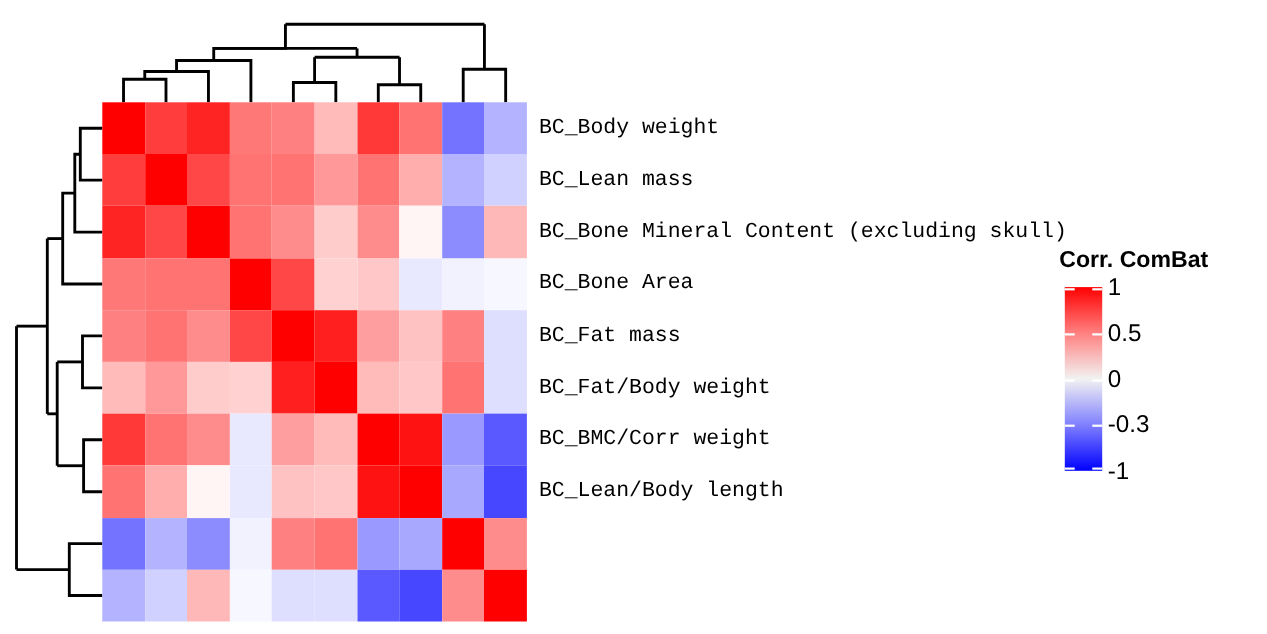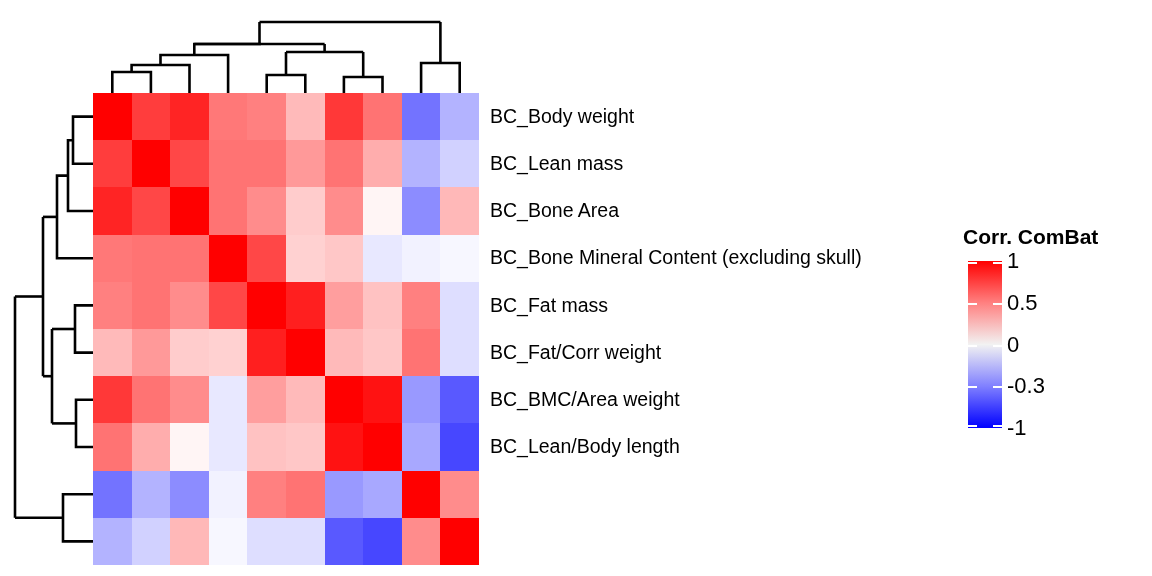--- a/index.html
+++ b/index.html
@@ -23,21 +23,21 @@
   #heatmap .cell{width:100%;height:100%;}
 
   
   #row-labels{
     position:absolute;left:490px;top:93px;width:470px;height:472px;
     display:grid;grid-template-rows:repeat(10,1fr);
   }
   #row-labels .row-label{
     display:flex;align-items:center;
     font-size:19.5px;color:#000000;
-    white-space:nowrap;line-height:1;
+    white-space:nowrap;line-height:1;font-family:Liberation Mono, monospace;
   }
 
   
   #legend{position:absolute;left:963px;top:225px;width:186px;height:215px;}
   #legend-title{
     position:absolute;left:0;top:0;
     font-size:21px;font-weight:bold;color:#000;white-space:nowrap;
   }
   #legend-bar{
     position:absolute;left:5px;top:36px;width:34px;height:167px;
@@ -225,25 +225,25 @@
       <div class="cell" style="background: rgb(222, 222, 255);"></div>
       <div class="cell" style="background: rgb(89, 89, 255);"></div>
       <div class="cell" style="background: rgb(71, 71, 255);"></div>
       <div class="cell" style="background: rgb(255, 140, 140);"></div>
       <div class="cell" style="background: rgb(255, 0, 0);"></div>
     </div>
 
   <div id="row-labels">
       <div class="row-label">BC_Body weight</div>
       <div class="row-label">BC_Lean mass</div>
+      <div class="row-label">BC_Bone Mineral Content (excluding skull)</div>
       <div class="row-label">BC_Bone Area</div>
-      <div class="row-label">BC_Bone Mineral Content (excluding skull)</div>
       <div class="row-label">BC_Fat mass</div>
-      <div class="row-label">BC_Fat/Corr weight</div>
-      <div class="row-label">BC_BMC/Area weight</div>
+      <div class="row-label">BC_Fat/Body weight</div>
+      <div class="row-label">BC_BMC/Corr weight</div>
       <div class="row-label">BC_Lean/Body length</div>
     </div>
 
   <div id="legend">
     <div id="legend-title">Corr. ComBat</div>
     <div id="legend-bar"></div>
     <div id="legend-ticks">
         <div class="tick left" style="top: 1px;"></div>
         <div class="tick right" style="top: 1px;"></div>
         <div class="tick left" style="top: 41.75px;"></div>

